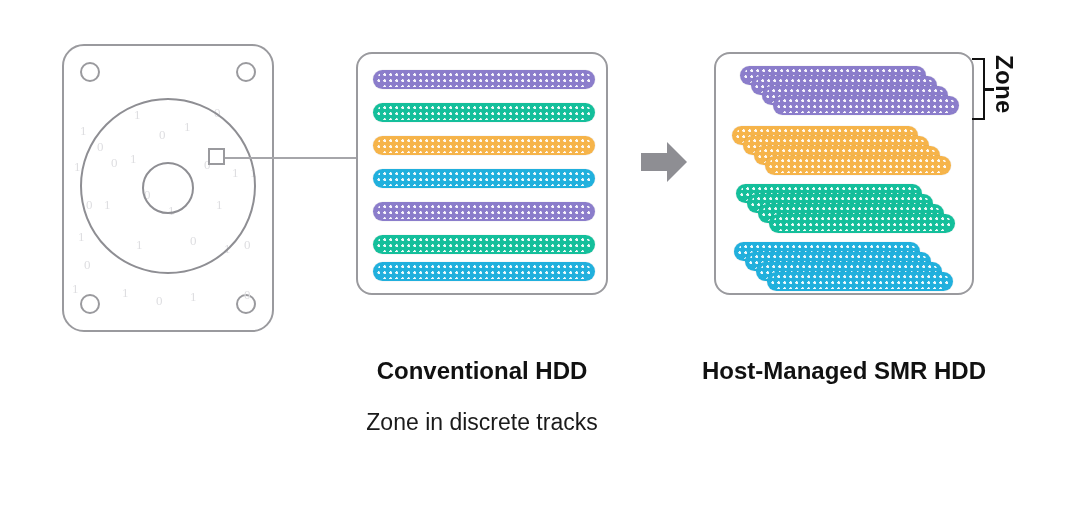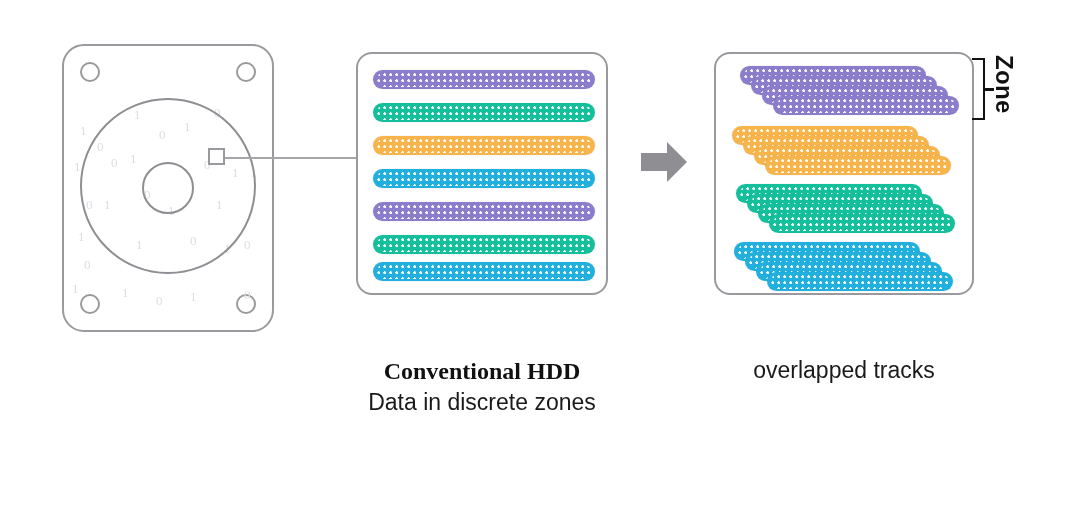--- a/index.html
+++ b/index.html
@@ -212,22 +212,21 @@
   .caption {
     position: absolute;
     text-align: center;
     line-height: 1.28;
   }
   .caption .cap-title {
     display: block;
     font-size: 24px;
     font-weight: bold;
     color: #111;
-    margin-bottom: 1px;
-    font-family: Liberation Serif, serif;
+    margin-bottom: 21px;
   }
   .caption .cap-sub {
     display: block;
     font-size: 23px;
     font-weight: normal;
     color: #1a1a1a;
   }
   .caption-conventional {
     left: 330px;
     top: 356px;
@@ -329,20 +328,20 @@
     </div>
 
   <div class="zone-group">
     <div class="zone-bracket"></div>
     <div class="zone-tick"></div>
     <div class="zone-label">Zone</div>
   </div>
 
   <div class="caption caption-conventional">
     <span class="cap-title">Conventional HDD</span>
-    <span class="cap-sub">Data in discrete zones</span>
+    <span class="cap-sub">Zone in discrete tracks</span>
   </div>
 
   <div class="caption caption-smr">
-    <span class="cap-sub">overlapped tracks</span>
+    <span class="cap-title">Host-Managed SMR HDD</span>
   </div>
 
 </div>
 
 </body></html>

